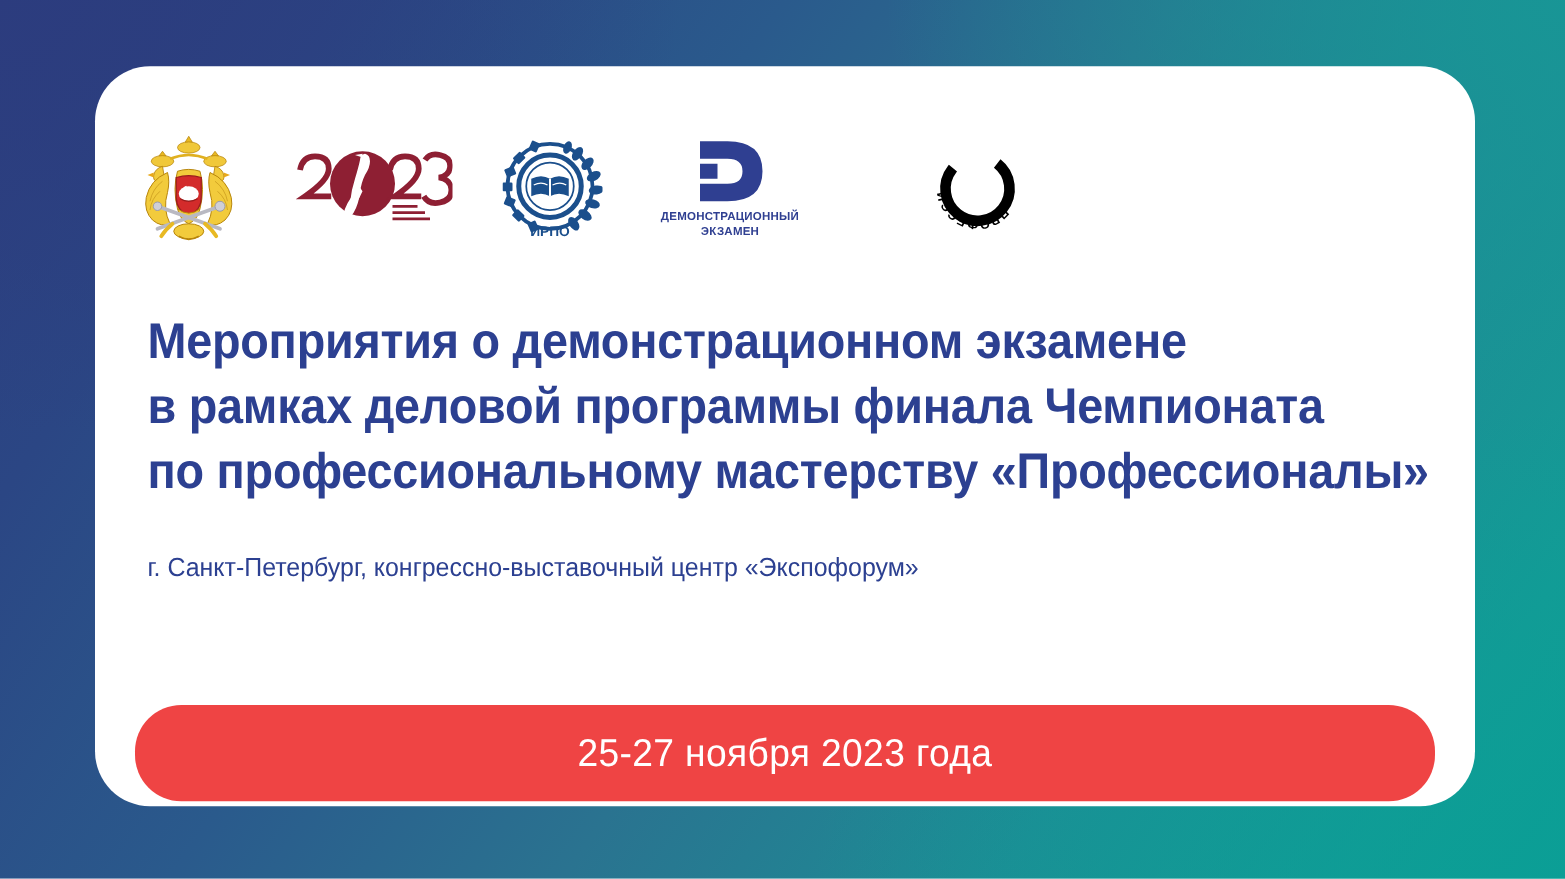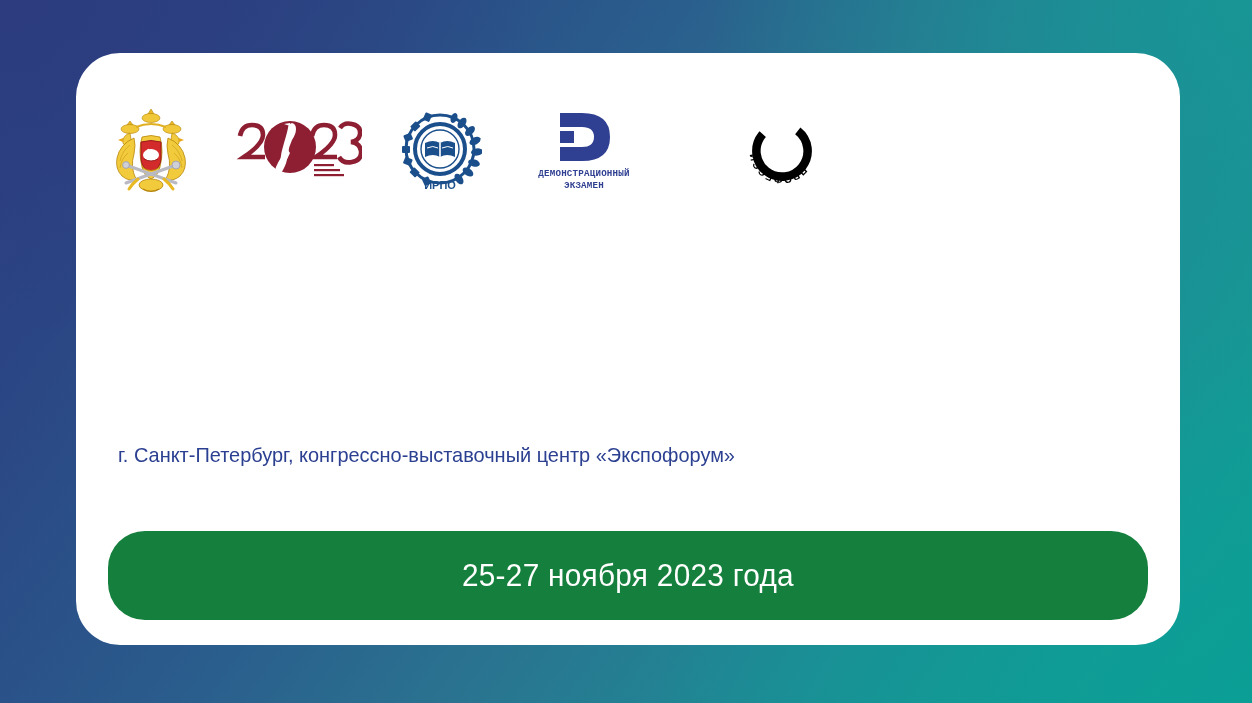--- a/index.html
+++ b/index.html
@@ -79,21 +79,21 @@
   
   .logo-irpo { width: 80px; height: 84px; margin-left: 40px; }
   
   .logo-demo { width: 120px; height: 84px; margin-left: 42px; }
   
   .logo-prof { width: 196px; height: 80px; margin-left: 40px; }
 
   .logo svg { display: block; }
 
   .demo-caption {
-    font-family: Liberation Mono, monospace;
+    font-family: Liberation Sans, sans-serif;
     font-weight: bold;
     font-size: 9.2px;
     letter-spacing: 0.2px;
     color: #2f3f91;
     text-align: center;
     line-height: 1.28;
     white-space: nowrap;
   }
   .demo-wrap {
     display: flex;
@@ -147,24 +147,24 @@
     color: #2c4091;
     white-space: nowrap;
     transform: scaleX(0.95);
     transform-origin: left center;
   }
 
   
   .date-pill {
     position: absolute;
     left: 32px;
-    top: 478px;
+    top: 511px;
     width: 1040px;
-    height: 89px;
-    background: #15803d;
+    height: 77px;
+    background: #ef4444;
     border-radius: 37px;
     display: flex;
     align-items: center;
     justify-content: center;
     box-sizing: border-box;
   }
   .date-text {
     font-family: "Liberation Sans Narrow", "Liberation Sans", sans-serif;
     font-size: 31px;
     font-weight: normal;
@@ -337,20 +337,25 @@
             <circle cx="39" cy="39" r="27" fill="none" stroke="#000000" stroke-width="9" stroke-dasharray="128 42" transform="rotate(-52 39 39)" stroke-linecap="butt"></circle>
             <text font-family="Liberation Sans, sans-serif" font-size="10.5" font-weight="bold" fill="#000000" letter-spacing="0.6">
               <textPath href="#profArc" startOffset="60%">ПРОФЕССИОНАЛЫ</textPath>
             </text>
           </svg>
         </div>
       </div>
 
     </div>
 
+    <div class="headline">
+      <div class="headline-line">Мероприятия о демонстрационном экзамене</div>
+      <div class="headline-line">в рамках деловой программы финала Чемпионата</div>
+      <div class="headline-line">по профессиональному мастерству «Профессионалы»</div>
+    </div>
 
     <div class="venue">г. Санкт-Петербург, конгрессно-выставочный центр «Экспофорум»</div>
 
     <div class="date-pill">
       <span class="date-text">25-27 ноября 2023 года</span>
     </div>
 
   </div>
 </div>
 

